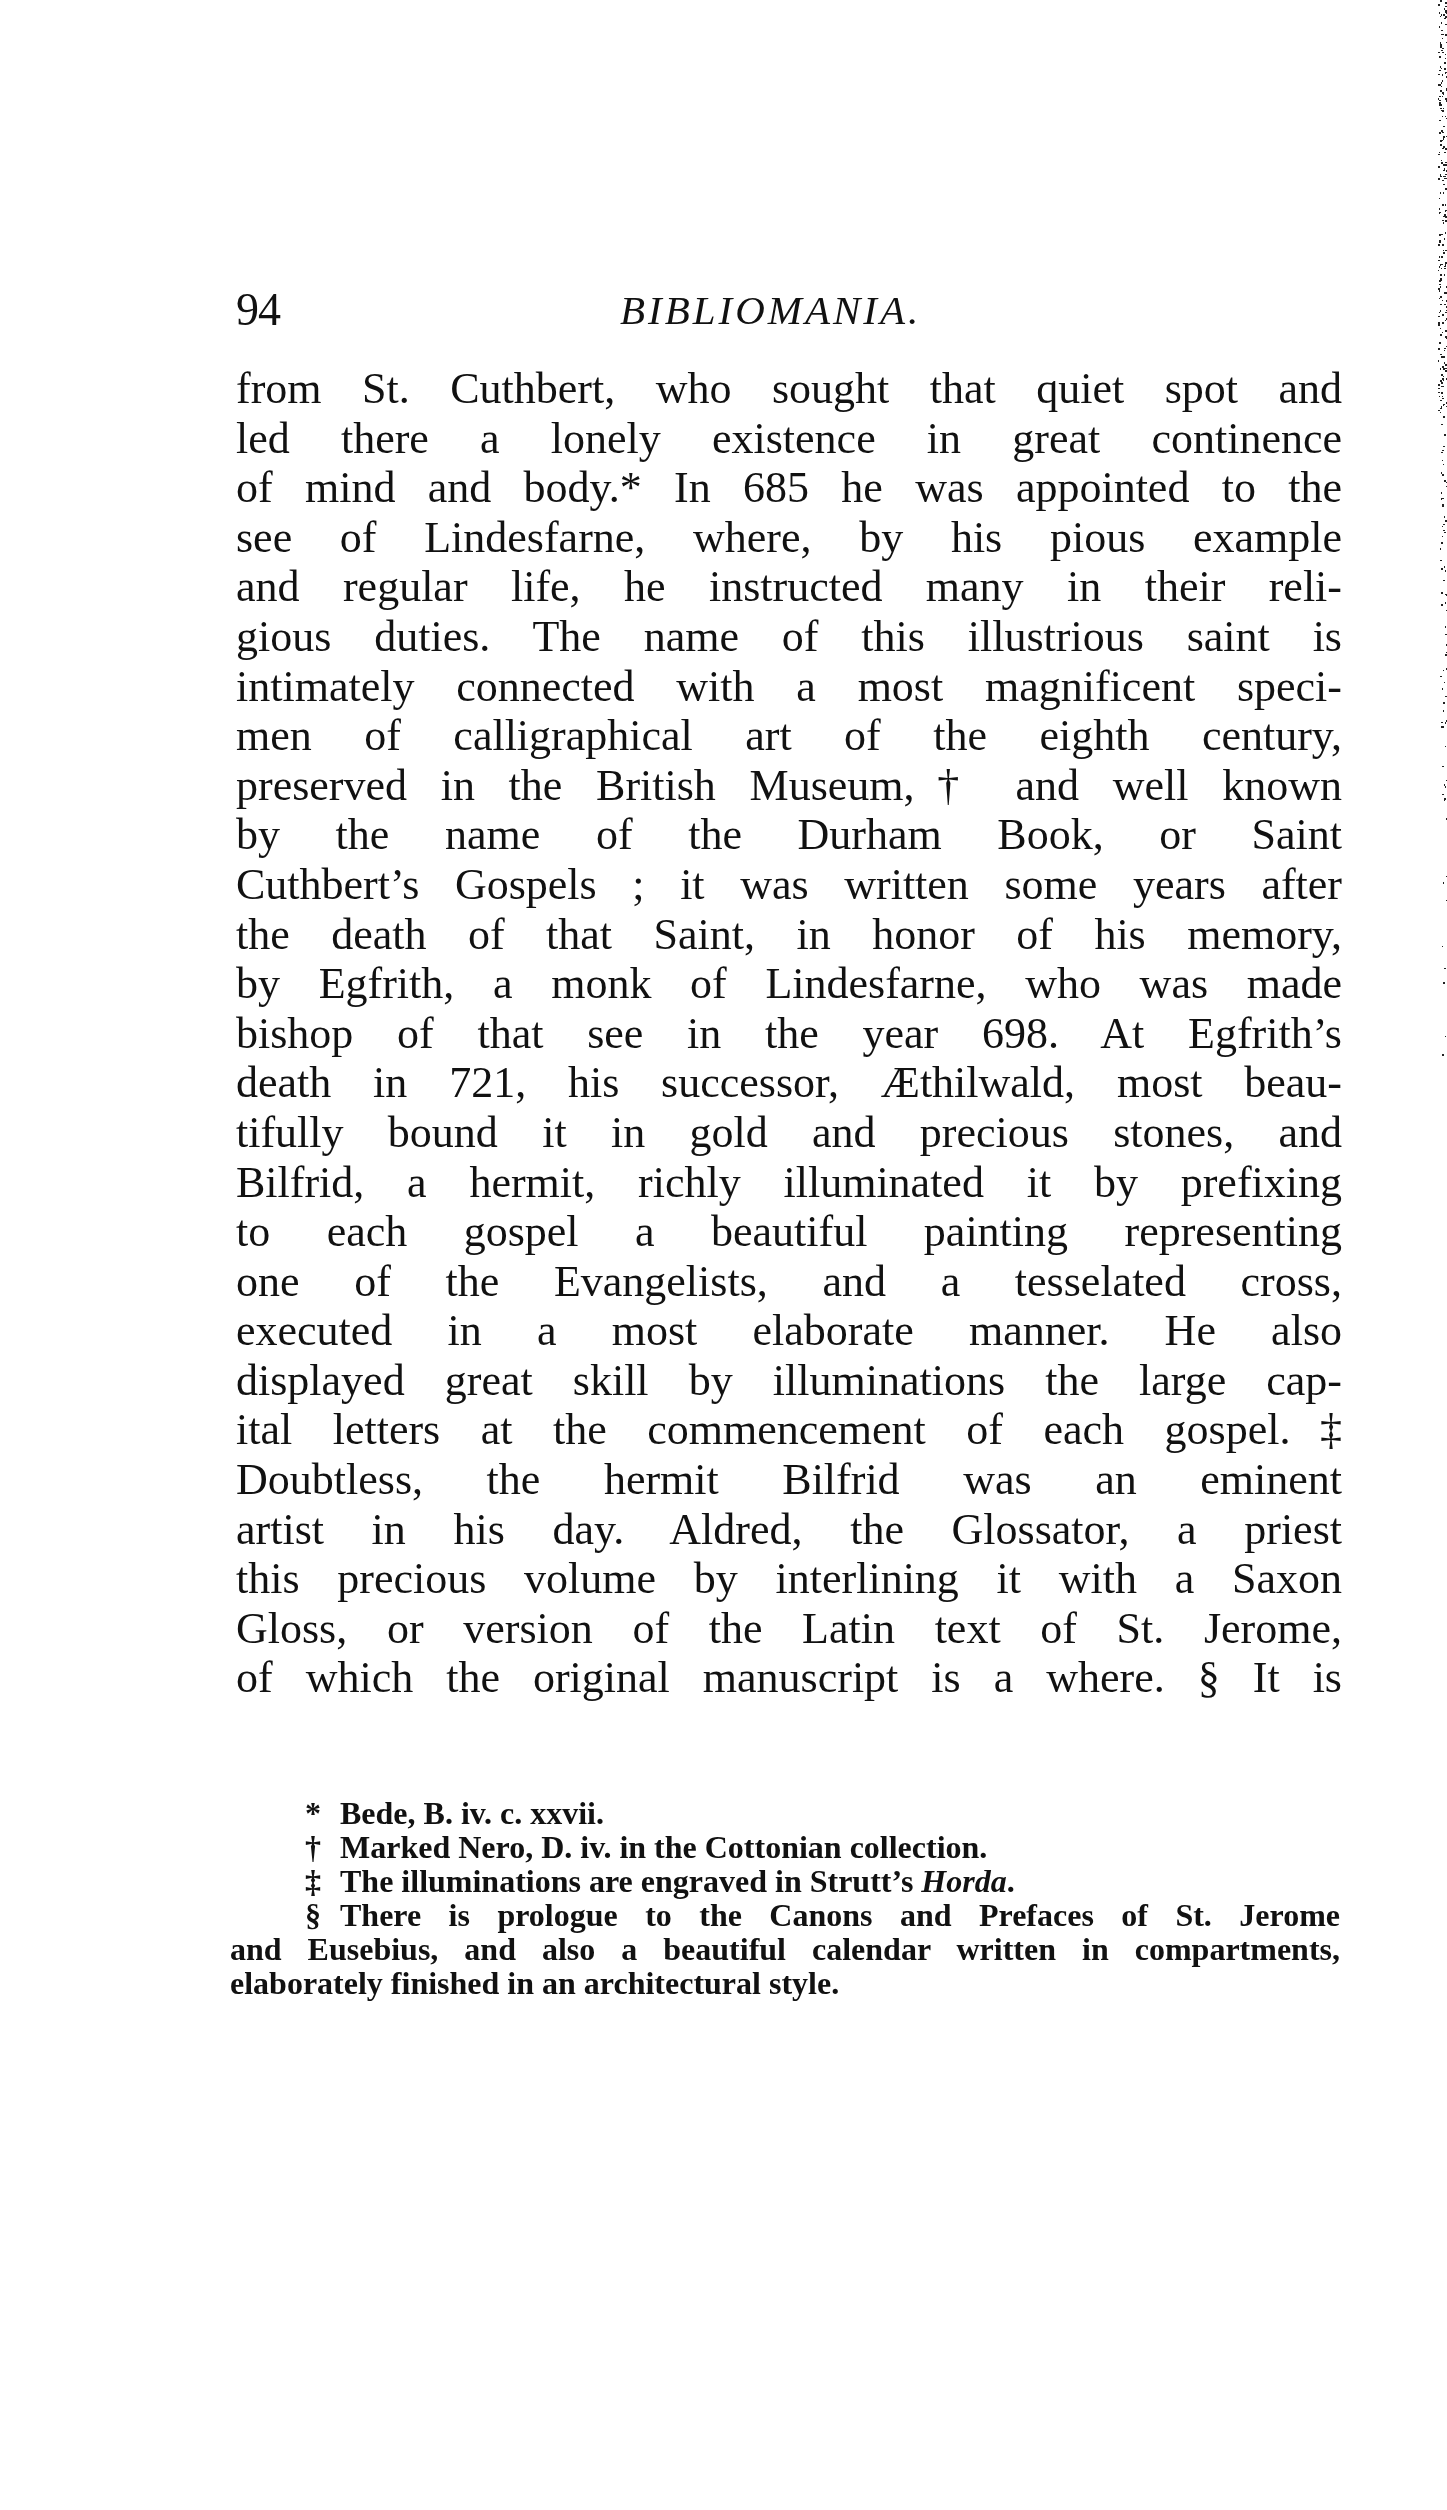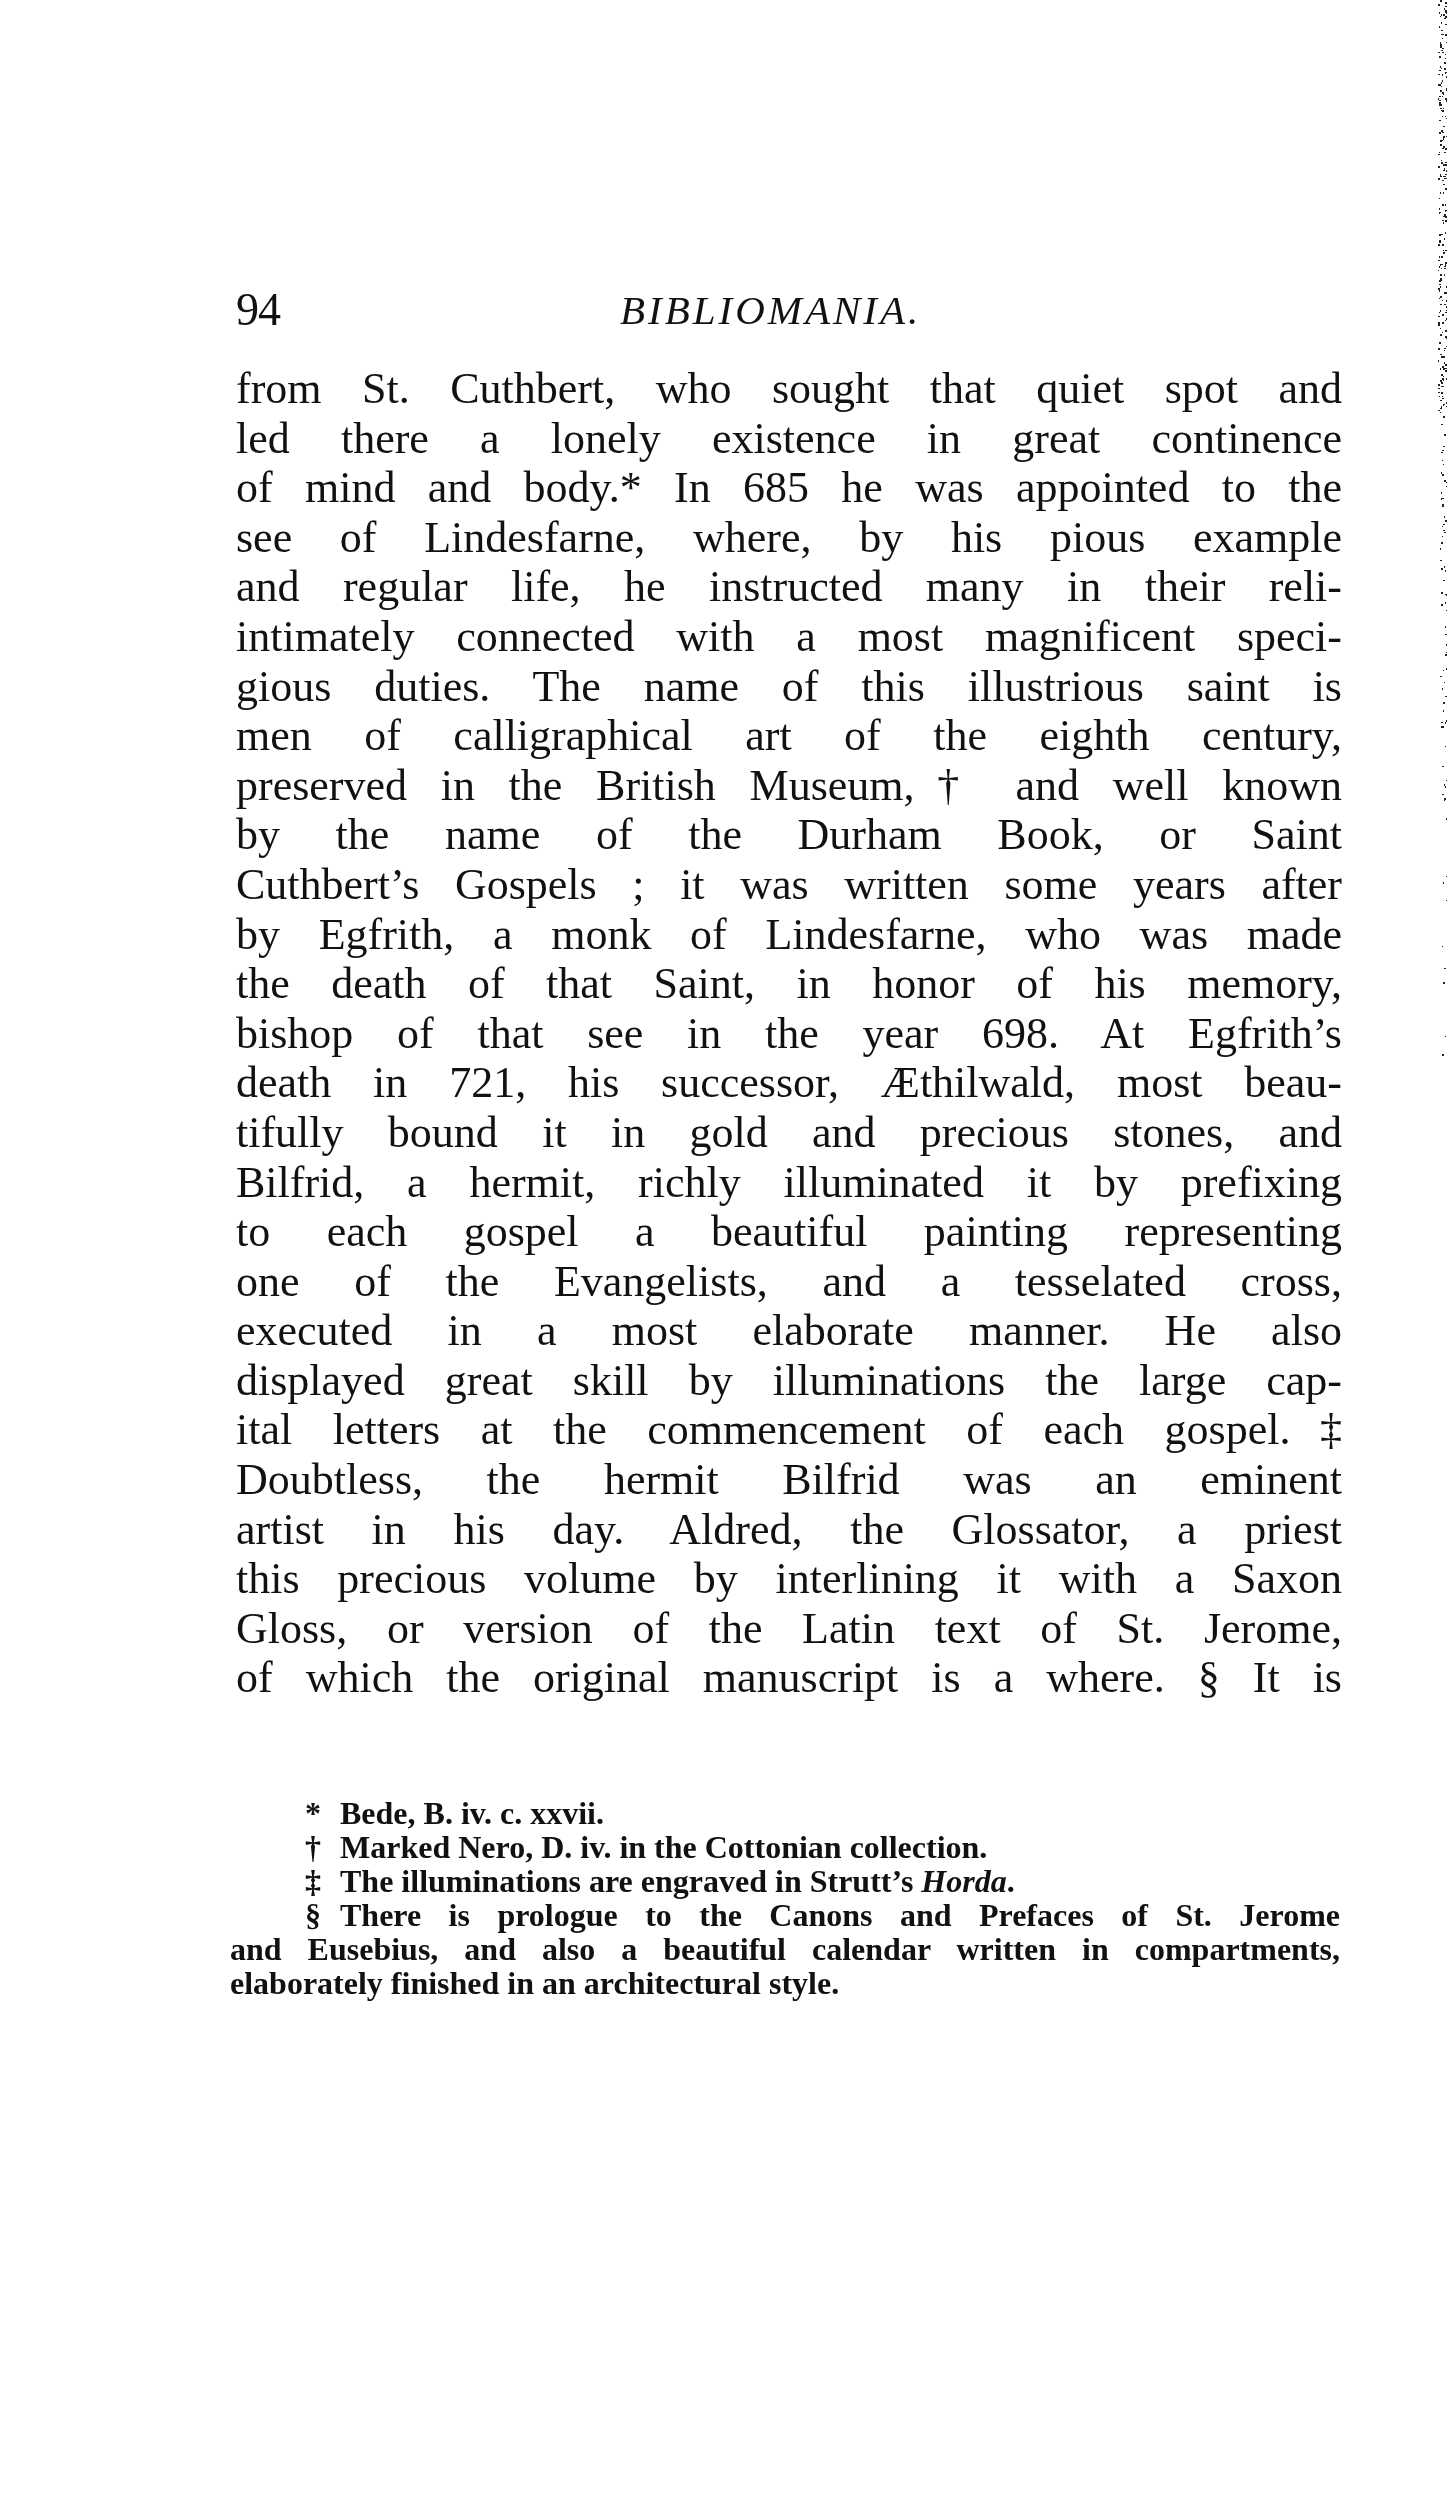--- a/index.html
+++ b/index.html
@@ -46,28 +46,28 @@
     <span class="page-number">94</span>
     <span class="running-title">BIBLIOMANIA.</span>
   </div>
 
   <div class="body-text">
     <div class="line"><span>from St. Cuthbert, who sought that quiet spot and</span></div>
     <div class="line"><span>led there a lonely existence in great continence</span></div>
     <div class="line"><span>of mind and body.* In 685 he was appointed to the</span></div>
     <div class="line"><span>see of Lindesfarne, where, by his pious example</span></div>
     <div class="line"><span>and regular life, he instructed many in their reli-</span></div>
+    <div class="line"><span>gious duties. The name of this illustrious saint is</span></div>
     <div class="line"><span>intimately connected with a most magnificent speci-</span></div>
-    <div class="line"><span>gious duties. The name of this illustrious saint is</span></div>
     <div class="line"><span>men of calligraphical art of the eighth century,</span></div>
     <div class="line"><span>preserved in the British Museum,† and well known</span></div>
     <div class="line"><span>by the name of the Durham Book, or Saint</span></div>
     <div class="line"><span>Cuthbert’s Gospels ; it was written some years after</span></div>
+    <div class="line"><span>the death of that Saint, in honor of his memory,</span></div>
     <div class="line"><span>by Egfrith, a monk of Lindesfarne, who was made</span></div>
-    <div class="line"><span>the death of that Saint, in honor of his memory,</span></div>
     <div class="line"><span>bishop of that see in the year 698. At Egfrith’s</span></div>
     <div class="line"><span>death in 721, his successor, Æthilwald, most beau-</span></div>
     <div class="line"><span>tifully bound it in gold and precious stones, and</span></div>
     <div class="line"><span>Bilfrid, a hermit, richly illuminated it by prefixing</span></div>
     <div class="line"><span>to each gospel a beautiful painting representing</span></div>
     <div class="line"><span>one of the Evangelists, and a tesselated cross,</span></div>
     <div class="line"><span>executed in a most elaborate manner. He also</span></div>
     <div class="line"><span>displayed great skill by illuminations the large cap-</span></div>
     <div class="line"><span>ital letters at the commencement of each gospel.‡</span></div>
     <div class="line"><span>Doubtless, the hermit Bilfrid was an eminent</span></div>

